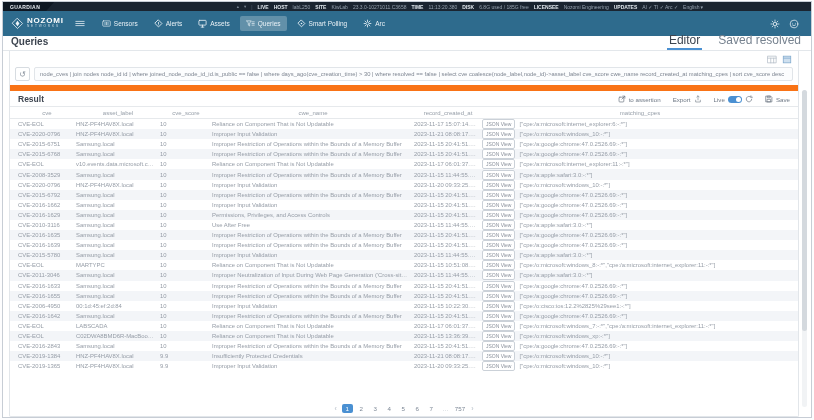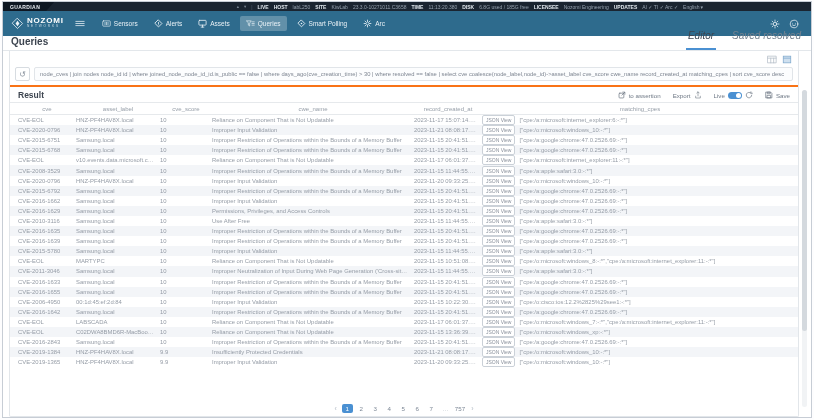--- a/index.html
+++ b/index.html
@@ -30,38 +30,38 @@
   .nav-item .ic{display:flex;}
   .nav-item .ic svg{width:9px;height:9px;}
   .nav-item.active{background:rgba(255,255,255,.25);}
   .nav-right{margin-left:auto;display:flex;align-items:center;gap:9px;padding-right:4px;}
   .nav-right .ic svg{width:10px;height:10px;display:block;}
 
   
   .page-head{height:14px;display:flex;align-items:flex-end;padding:0 8px;border-bottom:1px solid #e3e7eb;flex:0 0 auto;}
   .page-title{font-size:10px;font-weight:bold;color:#3d4550;padding-bottom:3px;}
   .tabs{margin-left:auto;display:flex;gap:14px;}
-  .tab{font-size:10px;color:#76828f;padding:0 2px 7px;cursor:pointer;border-bottom:2px solid transparent;font-style:italic;}
+  .tab{font-size:12px;color:#76828f;padding:0 2px 1px;cursor:pointer;border-bottom:2px solid transparent;}
   .tab.active{color:#3d4550;border-bottom-color:var(--accent,#5b9bd5);}
 
   
   .panel{margin:0 12px 0 6px;border:1px solid #e2e6ea;border-top:none;border-radius:0 0 2px 2px;background:#fff;
     display:flex;flex-direction:column;flex:1 1 auto;min-height:0;}
   .panel-tools{height:13px;display:flex;justify-content:flex-end;align-items:center;gap:5px;padding:2px 6px 0;}
   .vbtn{display:flex;align-items:center;cursor:pointer;color:#b3bcc6;}
   .vbtn svg{width:10px;height:9px;}
   .vbtn.sel{color:#7ea8cc;}
 
   .query-row{display:flex;align-items:center;gap:4px;padding:1px 5px 4px;}
   .undo-btn{width:13px;height:12px;border:1px solid #d7dce1;border-radius:2px;display:flex;align-items:center;justify-content:center;
     color:#8d96a1;font-size:8px;cursor:pointer;background:#fff;flex:0 0 auto;}
   .query-box{flex:1;height:12px;border:1px solid #e1e5e9;border-radius:2px;background:#fcfdfe;display:flex;align-items:center;
     padding:0 5px;font-size:5.8px;color:#7d8591;white-space:nowrap;overflow:hidden;}
 
-  .result-head{display:flex;align-items:center;padding:3px 8px 2px;border-top:2px solid #f97316;}
+  .result-head{display:flex;align-items:center;padding:3px 8px 2px;border-top:6px solid #f97316;}
   .result-title{font-size:8.5px;font-weight:bold;color:#3d4550;}
   .toolbar{margin-left:auto;display:flex;align-items:center;gap:12px;}
   .tbtn{display:flex;align-items:center;gap:3px;font-size:6.2px;color:#6e7885;cursor:pointer;}
   .tbtn svg{width:8px;height:8px;}
   .toggle{width:14px;height:7px;border-radius:4px;background:var(--accent,#5b9bd5);position:relative;cursor:pointer;}
   .toggle .knob{position:absolute;right:1px;top:1px;width:5px;height:5px;border-radius:50%;background:#fff;}
 
   
   .grid{display:grid;grid-template-columns:58px 84px 52px 202px 68px 1fr;align-items:center;padding-left:8px;}
   .thead{height:11px;border-top:1px solid #e6e9ec;border-bottom:1px solid #e6e9ec;font-size:6px;color:#98a0aa;}

